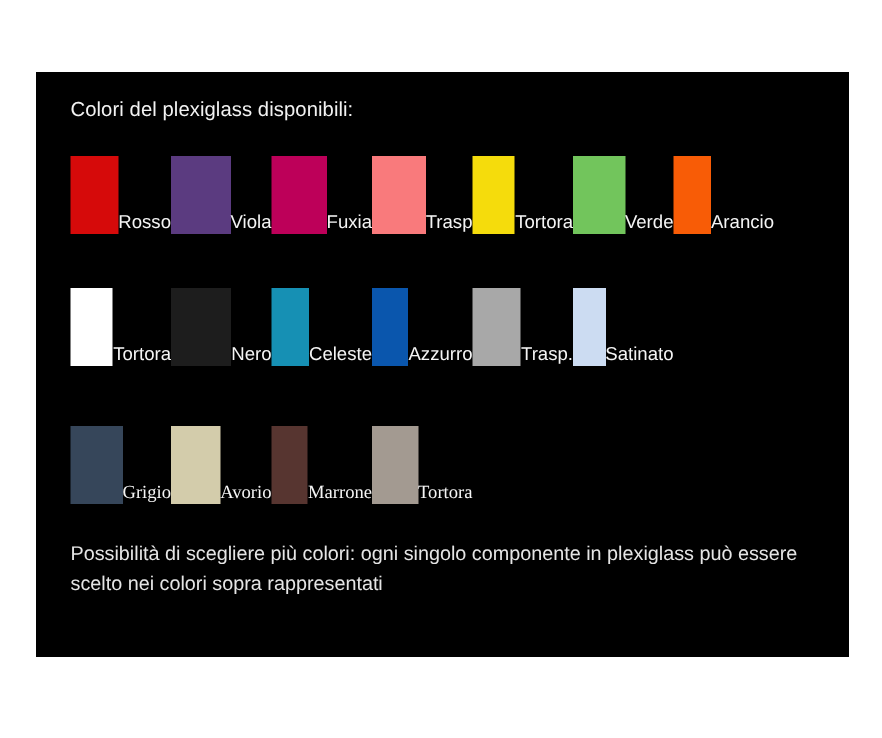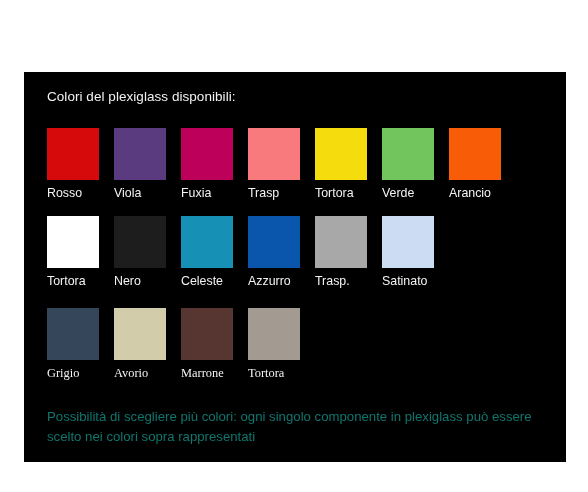--- a/index.html
+++ b/index.html
@@ -16,21 +16,20 @@
   }
 
   #slide-panel {
     position: absolute;
     left: 24px;
     top: 48px;
     width: 542px;
     height: 390px;
     background: #000000;
     overflow: hidden;
-    margin-top: 24px;
   }
 
   #panel-title {
     position: absolute;
     left: 23px;
     top: 17px;
     color: #f2f2f2;
     font-size: 13.5px;
     letter-spacing: 0.05px;
     white-space: nowrap;
@@ -42,45 +41,44 @@
     display: flex;
     align-items: flex-start;
   }
   #swatch-row-0 { top: 56px; }
   #swatch-row-1 { top: 144px; }
   #swatch-row-2 { top: 236px; font-family: Liberation Serif, serif; }
 
   .swatch-cell {
     width: 67px;
     display: flex;
-    flex-direction: column;
-    align-items: flex-start;
+    align-items: flex-end;
   }
 
   .swatch-chip {
     width: 52px;
     height: 52px;
     display: block;
   }
 
   .swatch-label {
     margin-top: 5px;
     color: #f4f4f4;
     font-size: 12.4px;
     line-height: 16px;
     white-space: nowrap;
     text-align: center;
   }
 
   #panel-footer {
     position: absolute;
     left: 23px;
-    top: 335px;
+    top: 311px;
     width: 490px;
-    color: #0f766e;
+    color: #e5e5e5;
     font-size: 13.2px;
     line-height: 20px;
   }
 </style>
 </head>
 <body>
 
 <div id="slide-panel">
 
   <div id="panel-title">Colori del plexiglass disponibili:</div>

